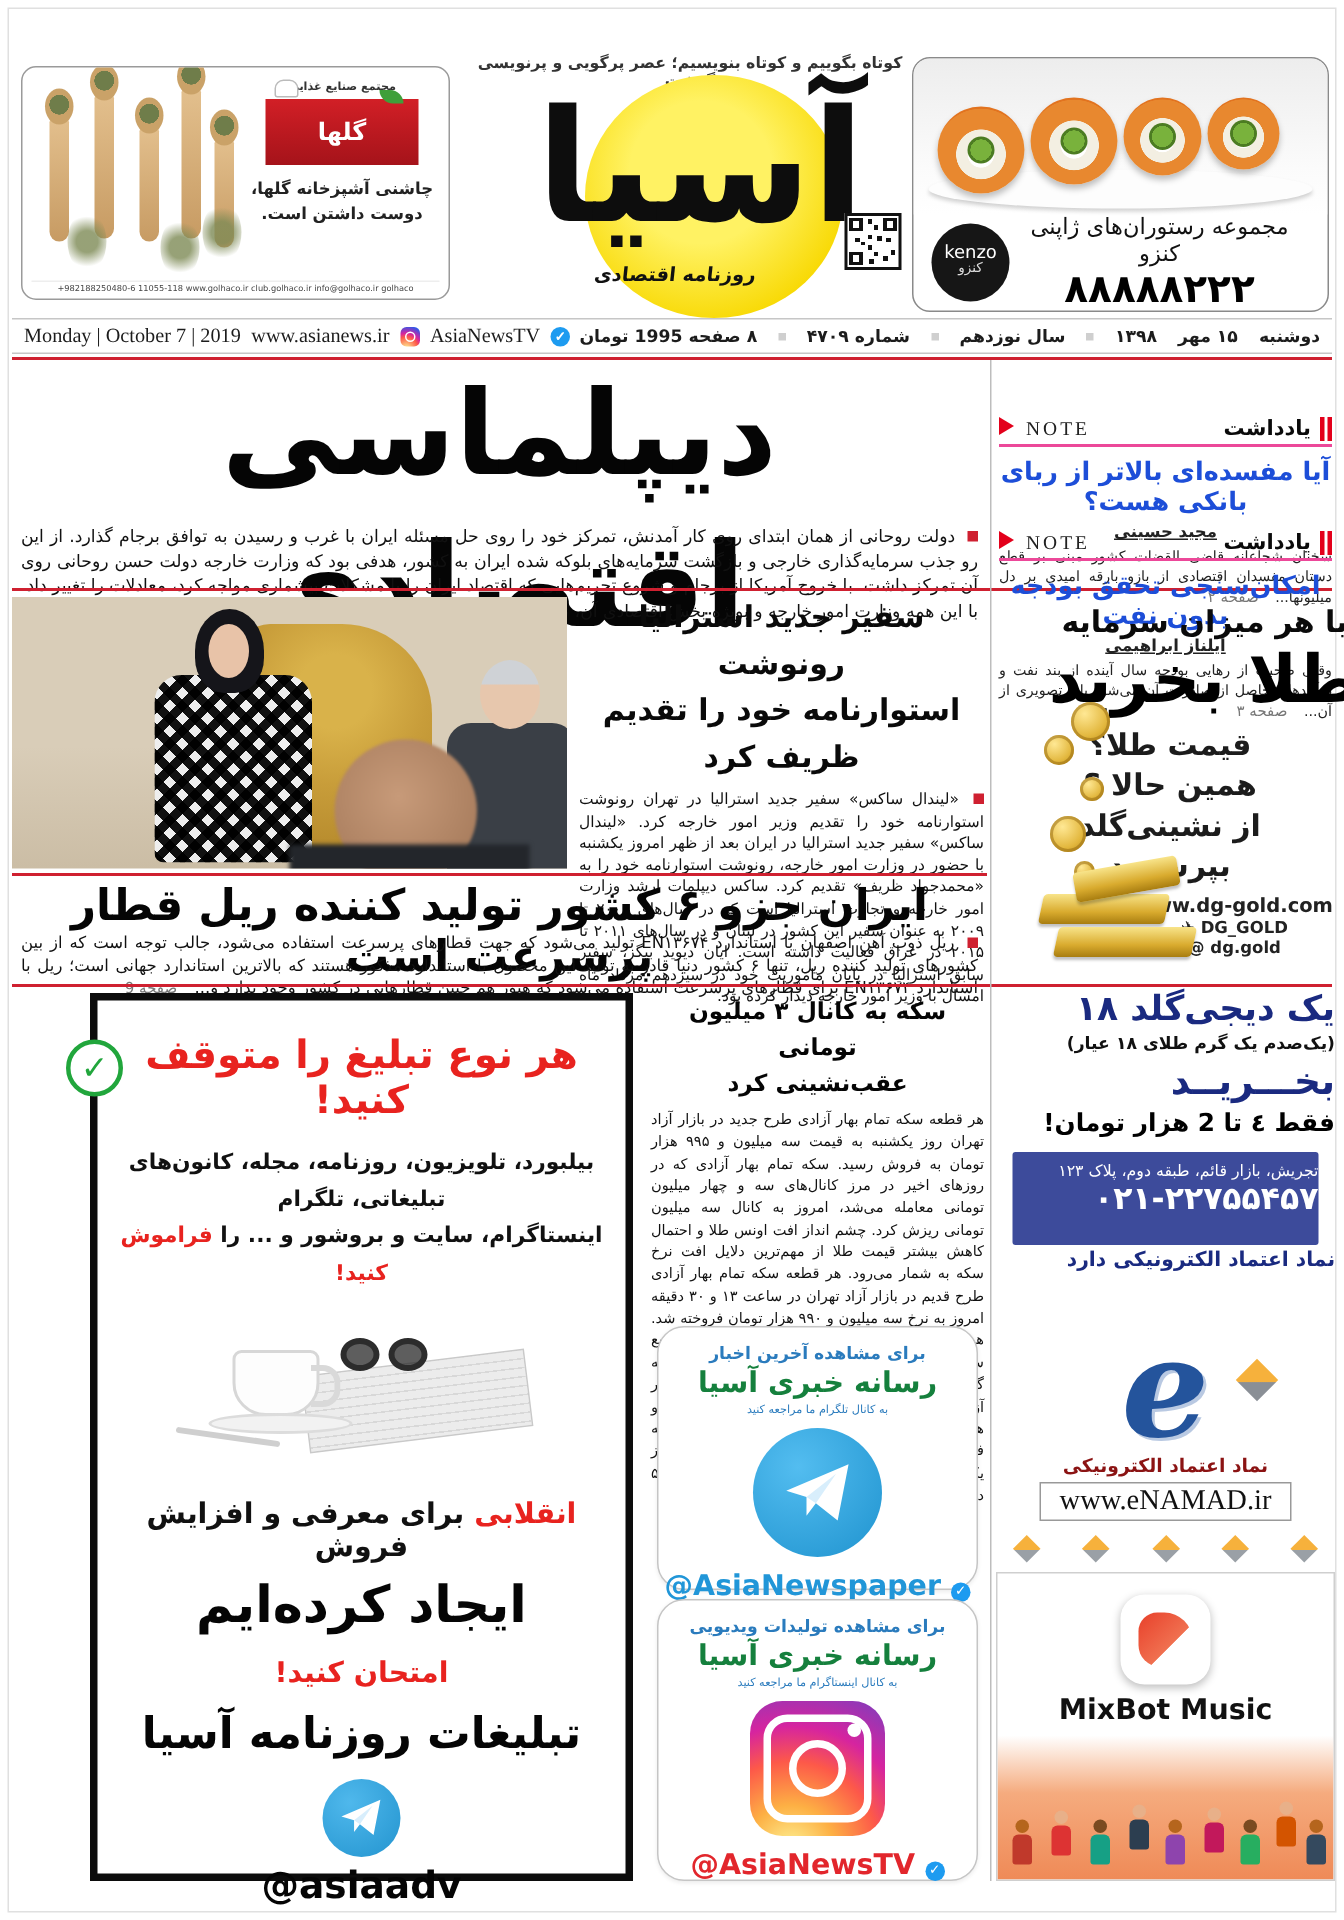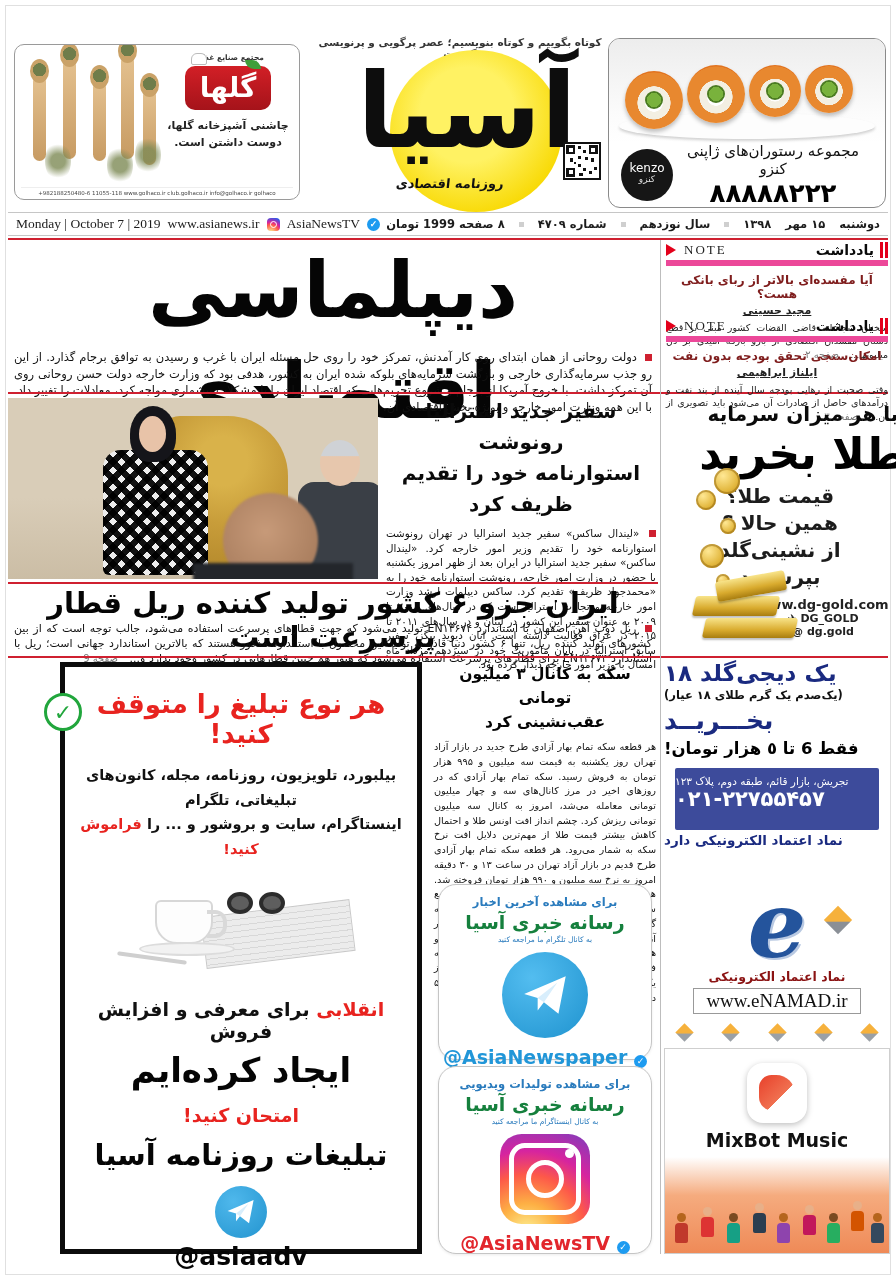--- a/index.html
+++ b/index.html
@@ -15,22 +15,22 @@
   .golha-ad { position:absolute; left:14px; top:44px; width:286px; height:156px;
     border:1.5px solid #9a9a9a; border-radius:10px; overflow:hidden; direction:rtl; background:#fff; }
   .golha-art { position:absolute; left:0; top:0; width:150px; height:128px; }
   .spoon { position:absolute; width:13px; border-radius:7px; background:linear-gradient(180deg,#e4c18f,#c79b63); }
   .spoon .bowl { position:absolute; top:-16px; left:-3px; width:19px; height:24px; border-radius:50%;
     background:radial-gradient(circle at 50% 45%,#6f7d4a 0 40%,#caa268 41%); }
   .spice { position:absolute; width:26px; height:40px; border-radius:50%;
     background:radial-gradient(circle,#7d8a55 0 30%,transparent 70%); opacity:.8; }
   .golha-text { position:absolute; right:6px; top:8px; width:130px; text-align:center; }
   .golha-arc { font-size:7.5px; color:#333; font-weight:bold; }
-  .golha-logo { margin:4px auto 0; width:86px; height:44px; background:linear-gradient(180deg,#d21f26,#a5131a);
-    border-radius:10px; color:#fff; font-size:28px; font-weight:900; line-height:44px; position:relative; }
+  .golha-logo { margin:4px auto 0; width:102px; height:44px; background:linear-gradient(180deg,#d21f26,#a5131a);
+    border-radius:0; color:#fff; font-size:16px; font-weight:900; line-height:44px; position:relative; }
   .golha-leaf { position:absolute; width:16px; height:9px; background:#3f9f3a; border-radius:0 9px 0 9px; top:-6px; right:10px; }
   .golha-chef { position:absolute; top:-13px; left:6px; width:16px; height:12px; background:#fff; border:1px solid #bbb; border-radius:6px 6px 2px 2px; }
   .golha-tag { margin-top:8px; font-size:11px; font-weight:bold; color:#222; line-height:1.5; }
   .golha-contact { position:absolute; bottom:3px; left:6px; right:6px; font-size:5.5px; color:#444; direction:ltr; text-align:center;
     border-top:1px solid #eee; padding-top:2px; white-space:nowrap; overflow:hidden; }
 
   .tagline { position:absolute; left:310px; top:36px; width:300px; text-align:center;
     font-size:10.5px; font-weight:bold; color:#333; direction:rtl; }
 
   .sun { position:absolute; left:390px; top:50px; width:172px; height:162px; border-radius:50%;
@@ -149,41 +149,41 @@
   .soc-handle-tg { font-size:19px; font-weight:900; color:#2196d8; direction:ltr; }
   .ig-big { width:90px; height:90px; border-radius:24%; margin:8px auto; position:relative;
     background:radial-gradient(circle at 30% 110%, #fdf497 0%, #fdb044 25%, #fd5949 50%, #d6249f 70%, #8a3ab9 95%); }
   .ig-big::before { content:""; position:absolute; inset:9px; border:5px solid #fff; border-radius:22%; }
   .ig-big::after { content:""; position:absolute; inset:26px; border:5px solid #fff; border-radius:50%; }
   .ig-dot { position:absolute; right:16px; top:15px; width:9px; height:9px; border-radius:50%; background:#fff; }
   .soc-handle-ig { font-size:19px; font-weight:900; color:#e2262c; direction:ltr; }
 
   
   .note { position:absolute; left:666px; width:222px; direction:rtl; }
-  .note-head { display:flex; align-items:center; direction:ltr; border-bottom:6px solid #ec4899; padding-bottom:2px; }
+  .note-head { display:flex; direction:ltr; border-bottom:2px solid #ec4899; padding-bottom:2px;margin-top:36px; }
   .tri { width:0; height:0; border-top:6px solid transparent; border-bottom:6px solid transparent; border-left:10px solid #e3001b; }
   .note-en { font-family:"Liberation Serif", serif; font-size:13px; letter-spacing:2px; color:#222; margin-left:8px; }
   .note-fa { margin-left:auto; font-size:14px; font-weight:900; color:#0a0a0a; }
   .dbl { width:8px; margin-left:6px; border-left:3px solid #e3001b; border-right:3px solid #e3001b; height:16px; }
-  .note-title { margin-top:7px; text-align:center; font-size:12px; font-weight:900; color:#7f1d1d; }
+  .note-title { margin-top:7px; text-align:center; font-size:17px; font-weight:900; color:#1d4ed8; }
   .note-author { margin-top:3px; text-align:center; font-size:11px; font-weight:bold; color:#222; text-decoration:underline; }
   .note-body { margin-top:4px; font-size:9.5px; line-height:1.4; color:#222; text-align:justify; }
 
   
   .gold-ad { position:absolute; left:690px; top:398px; width:226px; height:252px; direction:rtl; text-align:center; overflow:hidden; }
   .gold-l1 { font-size:20px; font-weight:900; color:#0a0a0a; margin-top:4px; }
   .gold-l2 { font-size:44px; font-weight:900; color:#000; margin-top:2px; letter-spacing:-1px; }
   .gold-ask { font-size:20px; font-weight:bold; color:#1c1c1c; line-height:1.35; margin-top:4px; padding-right:46px; }
   .gold-url { font-size:13px; font-weight:bold; color:#222; direction:ltr; margin-top:6px; padding-left:40px; }
   .gold-soc { font-size:11px; font-weight:bold; color:#222; direction:ltr; padding-left:40px; }
   .coin-dec { position:absolute; border-radius:50%; background:radial-gradient(circle at 35% 30%, #ffe894, #e3b83f 60%, #b98a14); box-shadow:inset 0 0 0 2px rgba(146,101,13,.5); }
   .bar-dec { position:absolute; height:20px; border-radius:3px; background:linear-gradient(180deg,#f8e48a,#d9ab2e 60%,#a87d10); transform:skewX(-12deg); box-shadow:0 2px 2px rgba(0,0,0,.25); }
 
   
-  .digigold { position:absolute; left:664px; top:660px; width:226px; text-align:left; direction:rtl; }
+  .digigold { position:absolute; left:664px; top:660px; width:226px; text-align:right; direction:rtl; }
   .dg-title { font-size:23px; font-weight:900; color:#1a2a80; }
   .dg-sub { font-size:11.5px; font-weight:bold; color:#111; margin-top:2px; }
   .dg-buy { font-size:25px; font-weight:900; color:#1a2a80; margin-top:4px; }
   .dg-price { font-size:16.5px; font-weight:900; color:#000; margin-top:4px; }
   .dg-box { margin:10px auto 0; width:204px; height:62px; background:#3d4b9b; color:#fff; border-radius:2px; padding-top:7px; }
   .dg-addr { font-size:10.5px; }
   .dg-phone { font-size:21px; font-weight:900; direction:ltr; letter-spacing:1px; }
   .dg-brand { font-size:18px; font-weight:900; color:#1a2a80; margin-top:12px; }
   .dg-trust { font-size:13.5px; font-weight:900; color:#1a2a80; margin-top:2px; }
 
@@ -309,21 +309,21 @@
     </div>
     <div class="dl-right">
       <span>دوشنبه</span>
       <span>۱۵ مهر</span>
       <span>۱۳۹۸</span>
       <span class="dl-sep"></span>
       <span>سال نوزدهم</span>
       <span class="dl-sep"></span>
       <span>شماره ۴۷۰۹</span>
       <span class="dl-sep"></span>
-      <span>۸ صفحه 1999 تومان</span>
+      <span>۸ صفحه 1995 تومان</span>
     </div>
   </div>
   <div class="redline" style="left:8px; right:8px; top:238px;"></div>
 
   <div class="headline">دیپلماسی اقتصادی</div>
   <div class="lead">
     <span class="bullet"></span>
     <span>دولت روحانی از همان ابتدای روی کار آمدنش، تمرکز خود را روی حل مسئله ایران با غرب و رسیدن به توافق برجام گذارد. از این رو جذب سرمایه‌گذاری خارجی و بازگشت سرمایه‌های بلوکه شده ایران به کشور، هدفی بود که وزارت خارجه دولت حسن روحانی روی آن تمرکز داشت. با خروج آمریکا از برجام و شروع تحریم‌هایی که اقتصاد ایران را با مشکلات بیشماری مواجه کرد، معادلات را تغییر داد. با این همه وزارت امور خارجه و بویژه بخش اقتصادی آن، نقش مهمی در دوره اخیر ایفا کرده و می‌کند.</span>
     <span class="pageref">صفحه ۲</span>
   </div>
@@ -472,21 +472,21 @@
     </div>
     <div class="gold-url">www.dg-gold.com</div>
     <div class="gold-soc">✈ <span>DG_GOLD</span></div>
     <div class="gold-soc"><span>@ dg.gold</span></div>
   </div>
 
   <div class="digigold">
     <div class="dg-title">یک دیجی‌گلد ۱۸</div>
     <div class="dg-sub">(یک‌صدم یک گرم طلای ۱۸ عیار)</div>
     <div class="dg-buy">بخـــریــد</div>
-    <div class="dg-price">فقط 6 تا ٥ هزار تومان!</div>
+    <div class="dg-price">فقط ٤ تا 2 هزار تومان!</div>
     <div class="dg-box">
       <div class="dg-addr">تجریش، بازار قائم، طبقه دوم، پلاک ۱۲۳</div>
       <div class="dg-phone">۰۲۱-۲۲۷۵۵۴۵۷</div>
     </div>
     <div class="dg-trust">نماد اعتماد الکترونیکی دارد</div>
   </div>
 
   <div class="enamad">
     <div class="e-diamond"></div>
     <div class="e-glyph">e</div>

